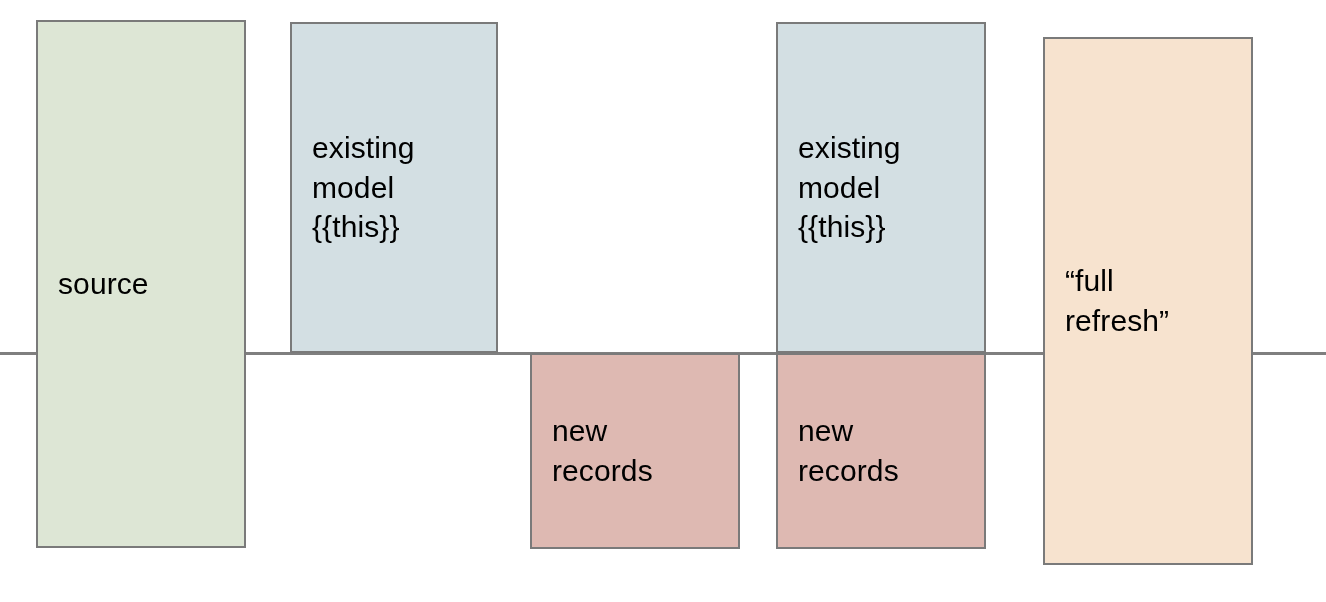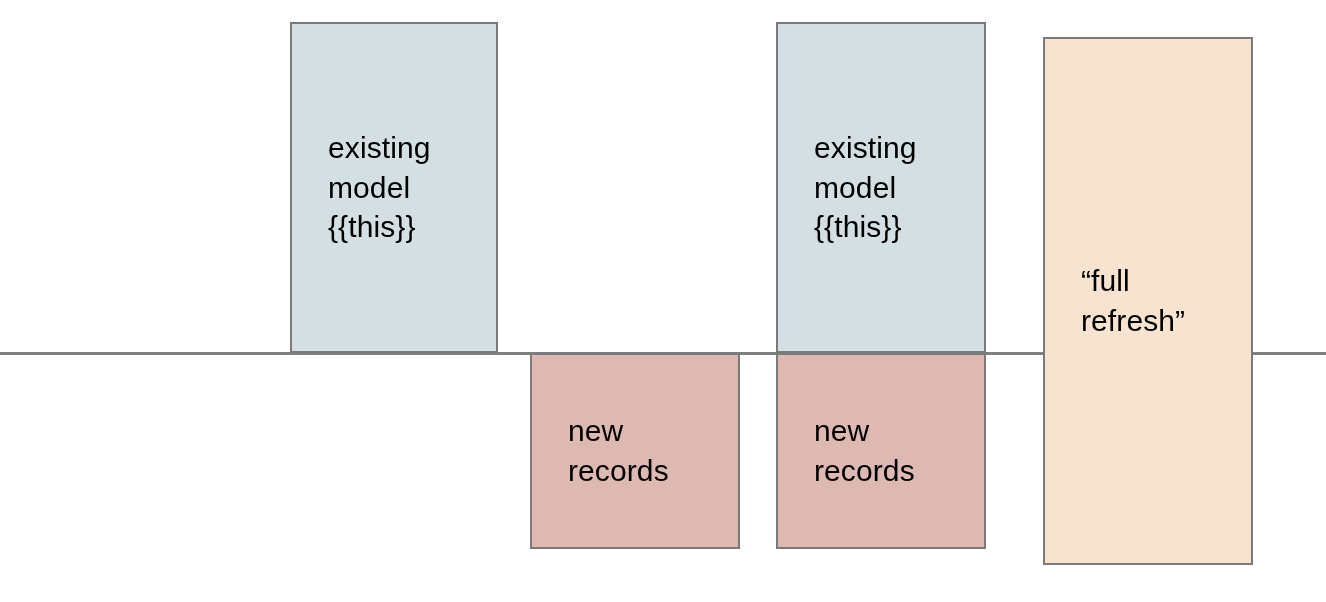--- a/index.html
+++ b/index.html
@@ -31,21 +31,21 @@
     box-sizing: border-box;
     border: 2px solid #7a7a7a;
     display: flex;
     align-items: center;
     justify-content: flex-start;
   }
   .node-label {
     font-size: 30px;
     line-height: 1.33;
     color: #000000;
-    padding-left: 36px;
+    padding-left: 20px;
     padding-right: 8px;
     white-space: pre-line;
     text-align: left;
     letter-spacing: 0.1px;
   }
   
   .n-source {
     left: 36px; top: 20px; width: 210px; height: 528px;
     background: #dde6d5;
   }
@@ -71,20 +71,23 @@
     margin-top: 17px;
   }
 </style>
 </head>
 <body>
 
 <div id="canvas">
 
   <div class="axis-line"></div>
 
+  <div class="node n-source">
+    <span class="node-label">source</span>
+  </div>
 
   <div class="node n-existing-1">
     <span class="node-label">existing
 model
 {{this}}</span>
   </div>
 
   <div class="node n-new-1">
     <span class="node-label">new
 records</span>

